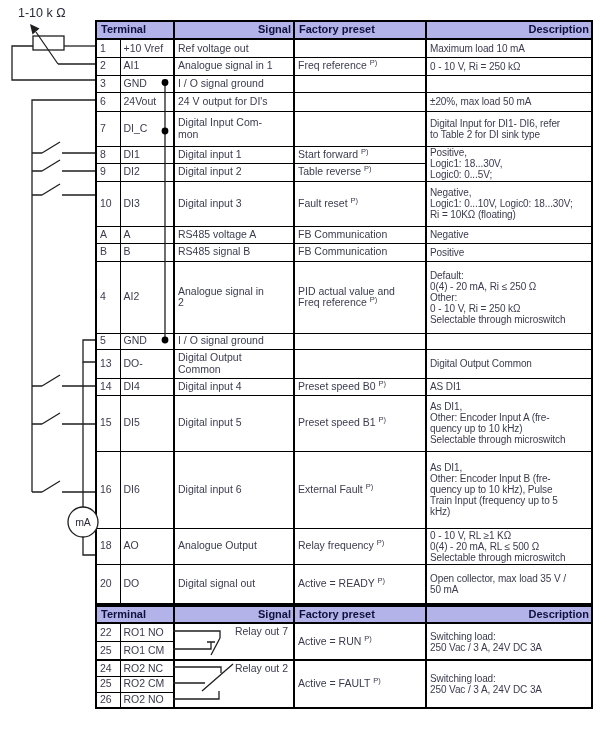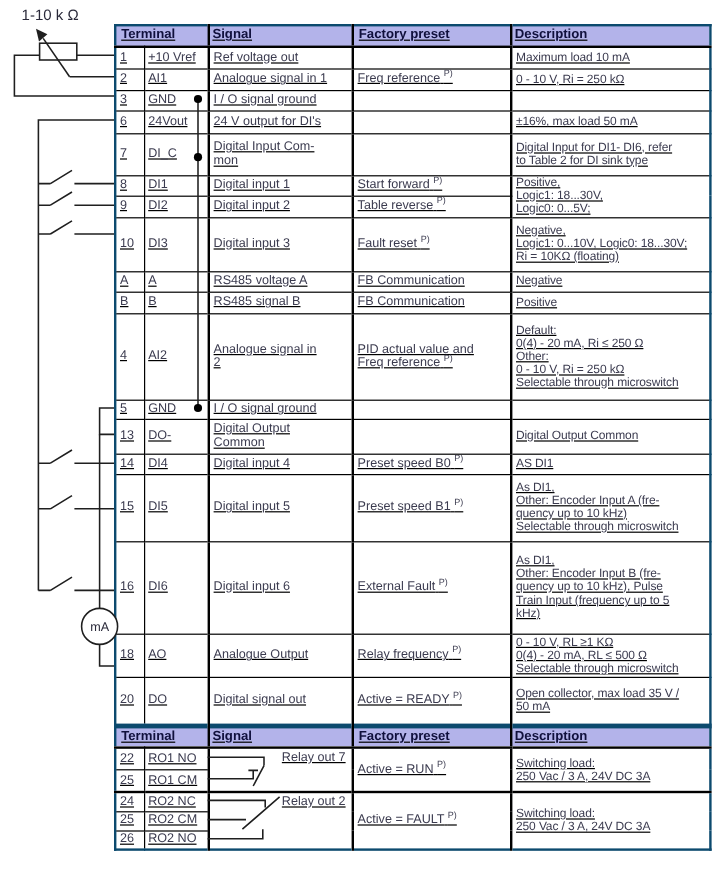--- a/index.html
+++ b/index.html
@@ -3,28 +3,28 @@
 <meta charset="utf-8">
 <style>
   html,body { margin:0; padding:0; }
   body {
     width:607px; height:737px; position:relative; background:#ffffff;
     font-family:"Liberation Sans", sans-serif;
   }
   table { border-collapse:collapse; table-layout:fixed; position:absolute; left:95px; z-index:1; }
   #t1 { top:20px; width:496px; }
   #t2 { top:605px; width:496px; }
-  #t1, #t2 { border:2px solid #0c4a6e;text-decoration:underline; }
+  #t1, #t2 { border:2px solid #000000; }
   td, th {
     border:1px solid #000; padding:0 3px; font-size:10.5px; line-height:11.5px;
     color:#3b3b4f; vertical-align:middle; overflow:hidden; text-align:left;
   }
   th {
     background:#b3b3ea; color:#10103c; font-size:11px; font-weight:bold;
-    text-align:left; padding:1px 2px; border-bottom-width:2px;
+    text-align:right; padding:1px 2px; border-bottom-width:2px;
   }
   th.al { text-align:left; padding-left:4px; }
   .c-sig, .h-sig { border-left-width:2px; }
   .c-pre, .h-pre { border-left-width:2px; }
   .c-desc, .h-desc { border-left-width:2px; }
   .c-desc { font-size:10px; line-height:11px; letter-spacing:-0.1px; }
   .pre { white-space:pre-line; }
   sup { font-size:7.5px; line-height:0; vertical-align:super; color:#3b3b4f; }
   .relaycell { vertical-align:top; text-align:right; padding-top:2px; padding-right:5px; }
   tr.gsep td { border-top-width:2px; }
@@ -72,21 +72,21 @@
     <td class="c-name">GND</td>
     <td class="c-sig">I / O signal ground</td>
     <td class="c-pre"></td>
     <td class="c-desc"></td>
   </tr>
   <tr style="height:19px">
     <td class="c-num">6</td>
     <td class="c-name">24Vout</td>
     <td class="c-sig">24 V output for DI's</td>
     <td class="c-pre"></td>
-    <td class="c-desc pre">±16%, max load 50 mA</td>
+    <td class="c-desc pre">±20%, max load 50 mA</td>
   </tr>
   <tr style="height:35px">
     <td class="c-num">7</td>
     <td class="c-name">DI_C</td>
     <td class="c-sig pre">Digital Input Com-
 mon</td>
     <td class="c-pre"></td>
     <td class="c-desc pre">Digital Input for DI1- DI6, refer
 to Table 2 for DI sink type</td>
   </tr>

